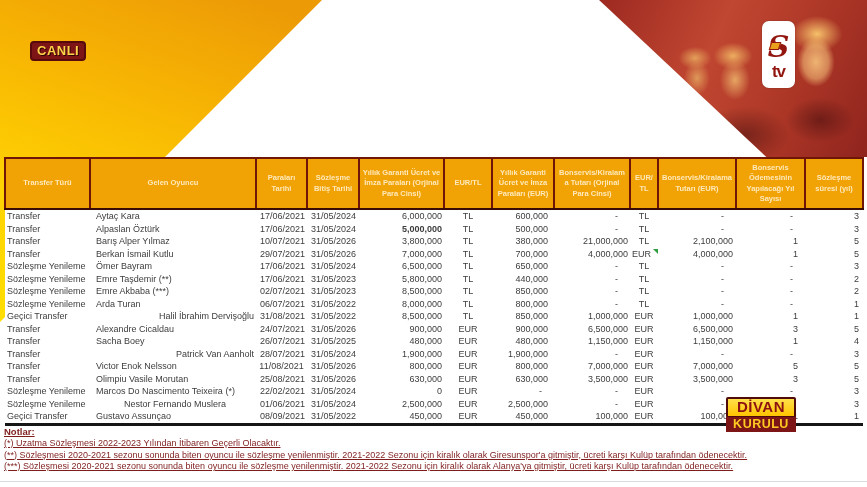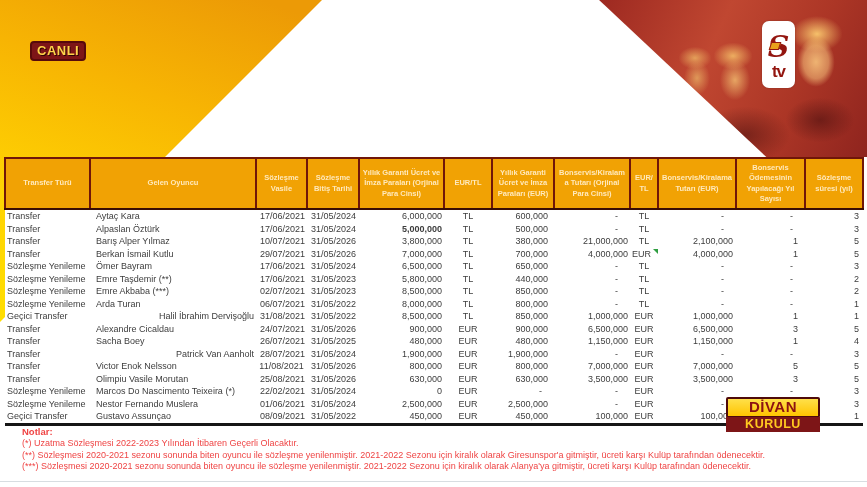--- a/index.html
+++ b/index.html
@@ -76,26 +76,26 @@
   }
   table.sheet tbody tr:last-child td{border-bottom:3px solid #161616;}
   td.dash{padding-right:12px !important;}
   .gflag{
     display:inline-block;width:0;height:0;margin-left:2px;
     border-top:5px solid #2F9E41;border-left:5px solid transparent;
     position:relative;top:-3px;
   }
 
   
-  .notes{position:absolute;left:22px;top:426px;z-index:2;color:#ef4444;}
+  .notes{position:absolute;left:4px;top:426px;z-index:2;color:#7f1d1d;text-decoration:underline;}
   .notes-title{font-weight:bold;font-size:9.5px;line-height:12px;}
   .note-line{font-size:9px;line-height:11.5px;}
 
   
-  .divan{position:absolute;left:726px;top:397px;z-index:5;text-align:center;width:94px;}
+  .divan{position:absolute;left:726px;top:397px;z-index:5;text-align:center;width:70px;}
   .divan-top{
     background:linear-gradient(#FFE04A,#FFC400);color:#8C1212;font-weight:bold;
     font-size:15px;line-height:16px;padding:0 4px 1px;border:2px solid #4f0a0a;
     border-radius:2px;letter-spacing:.5px;
   }
   .divan-bottom{
     background:#7D1517;color:#FFC920;font-weight:bold;font-size:12.5px;
     line-height:14px;padding:0 4px 1px;margin-top:-1px;letter-spacing:.5px;
   }
 
@@ -132,21 +132,21 @@
         <col style="width:76px">
         <col style="width:28px">
       <col style="width:78px">
         <col style="width:69px">
         <col style="width:58px">
     </colgroup>
     <thead>
       <tr>
           <th>Transfer Türü</th>
           <th>Gelen Oyuncu</th>
-          <th>Sözleşme Vasile</th>
+          <th>Paraları Tarihi</th>
           <th>Sözleşme Bitiş Tarihi</th>
           <th>Yıllık Garanti Ücret ve İmza Paraları (Orjinal Para Cinsi)</th>
           <th>EUR/TL</th>
           <th>Yıllık Garanti Ücret ve İmza Paraları (EUR)</th>
           <th>Bonservis/Kiralama Tutarı (Orjinal Para Cinsi)</th>
           <th>EUR/TL</th>
           <th>Bonservis/Kiralama Tutarı (EUR)</th>
           <th>Bonservis Ödemesinin Yapılacağı Yıl Sayısı</th>
           <th>Sözleşme süresi (yıl)</th>
         </tr>
@@ -357,21 +357,21 @@
           <td style="text-align: center;">EUR</td>
           <td class="dash" style="text-align: right; padding-right: 6px;">-</td>
           <td class="dash" style="text-align: right; padding-right: 2px;">-</td>
           <td style="text-align: center;">EUR</td>
           <td class="dash" style="text-align: right; padding-right: 3px;">-</td>
           <td class="dash" style="text-align: right; padding-right: 7px;">-</td>
           <td style="text-align: right; padding-right: 4px;">3</td>
         </tr>
         <tr>
           <td style="text-align: left; padding-left: 2px;">Sözleşme Yenileme</td>
-          <td style="text-align: left; padding-left: 6px;">Nestor Fernando Muslera</td>
+          <td style="text-align: center; padding-left: 6px;">Nestor Fernando Muslera</td>
           <td style="text-align: right; padding-right: 2px;">01/06/2021</td>
           <td style="text-align: right; padding-right: 3px;">31/05/2024</td>
           <td style="text-align: right; padding-right: 2px;">2,500,000</td>
           <td style="text-align: center;">EUR</td>
           <td style="text-align: right; padding-right: 6px;">2,500,000</td>
           <td class="dash" style="text-align: right; padding-right: 2px;">-</td>
           <td style="text-align: center;">EUR</td>
           <td class="dash" style="text-align: right; padding-right: 3px;">-</td>
           <td class="dash" style="text-align: right; padding-right: 7px;">-</td>
           <td style="text-align: right; padding-right: 4px;">3</td>

